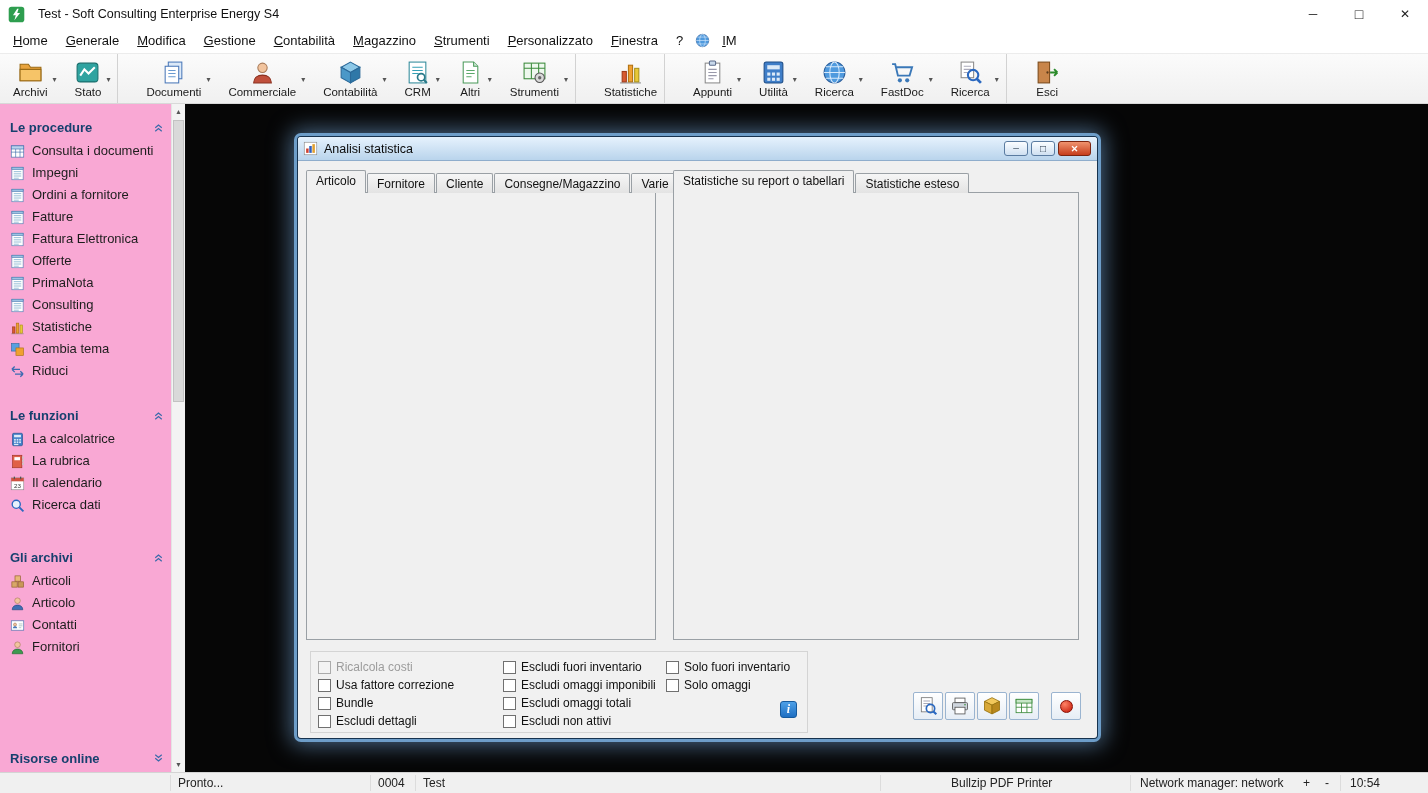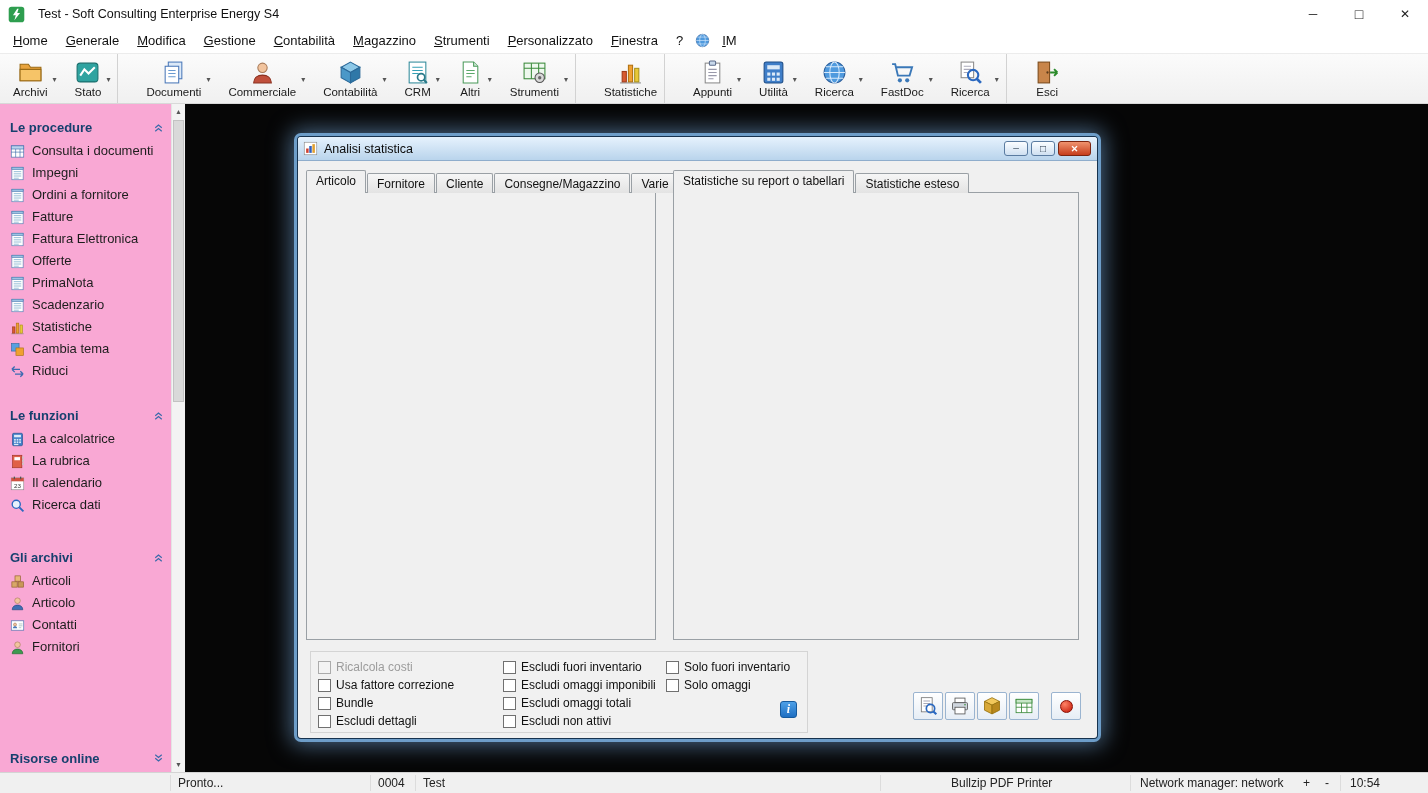--- a/index.html
+++ b/index.html
@@ -565,21 +565,21 @@
           <svg class="sicon">
             <use href="#form-icon"></use>
           </svg>
           <span class="slabel">PrimaNota</span>
         </div>
 
         <div class="sitem">
           <svg class="sicon">
             <use href="#form-icon"></use>
           </svg>
-          <span class="slabel">Scadenzario</span>
+          <span class="slabel">Consulting</span>
         </div>
 
         <div class="sitem">
           <svg class="sicon">
             <use href="#statistics-icon"></use>
           </svg>
           <span class="slabel">Statistiche</span>
         </div>
 
         <div class="sitem">

